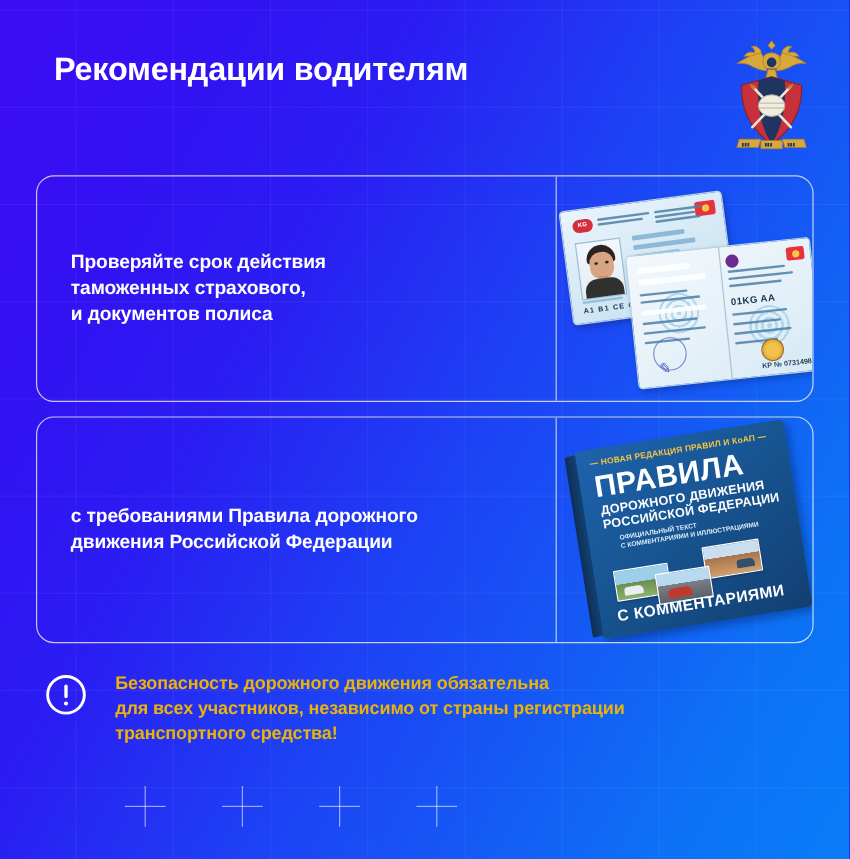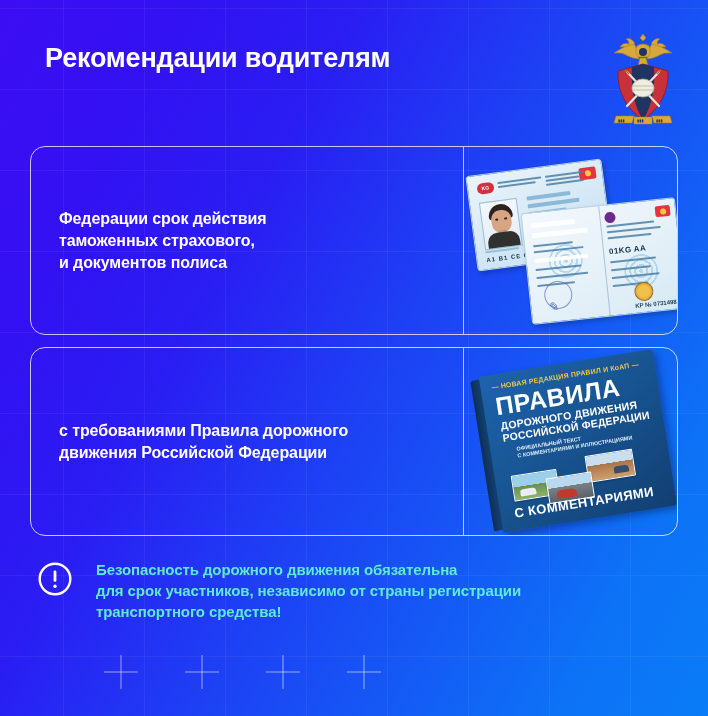--- a/index.html
+++ b/index.html
@@ -236,21 +236,21 @@
   }
 
   
   #footer { position:absolute; left:0; top:552px; width:708px; height:95px; }
   #alert-icon {
     position:absolute; left:38px; top:10px;
     width:34px; height:34px;
   }
   #footer-text {
     position:absolute; left:96px; top:7px;
-    font-size:15px; font-weight:bold; color:#5eead4;
+    font-size:15px; font-weight:bold; color:#eab308;
     line-height:21px; letter-spacing:-0.1px;
   }
   #footer-text span { display:block; white-space:nowrap; }
 </style>
 </head>
 <body>
 
 <div id="bg-root">
   <div id="bg-grid"></div>
   <div class="cross" style="left:104px; top:655px;"></div>
@@ -300,21 +300,21 @@
       <text x="33" y="94">▮▮▮</text>
       <text x="52" y="94">▮▮▮</text>
     </g>
   </svg>
 </div>
 
 <div class="card" id="card-0">
   <div class="card-divider"></div>
 
   <div class="card-text">
-    <span>Федерации срок действия</span>
+    <span>Проверяйте срок действия</span>
     <span>таможенных страхового,</span>
     <span>и документов полиса</span>
   </div>
 
   <div class="card-media">
 
     <div class="dl-card" id="dl-licence">
       <div class="dl-kgbadge">KG</div>
       <div class="dl-flag"></div>
       <div id="dl-photo">
@@ -407,16 +407,16 @@
 </div>
 
 <div id="footer">
   <svg id="alert-icon" viewBox="0 0 34 34">
     <circle cx="17" cy="17" r="15.3" fill="none" stroke="#ffffff" stroke-width="2.4"></circle>
     <rect x="15.6" y="8.4" width="2.8" height="11.4" rx="1.4" fill="#ffffff"></rect>
     <circle cx="17" cy="24.2" r="1.7" fill="#ffffff"></circle>
   </svg>
   <div id="footer-text">
     <span>Безопасность дорожного движения обязательна</span>
-    <span>для срок участников, независимо от страны регистрации</span>
+    <span>для всех участников, независимо от страны регистрации</span>
     <span>транспортного средства!</span>
   </div>
 </div>
 
 </body></html>

